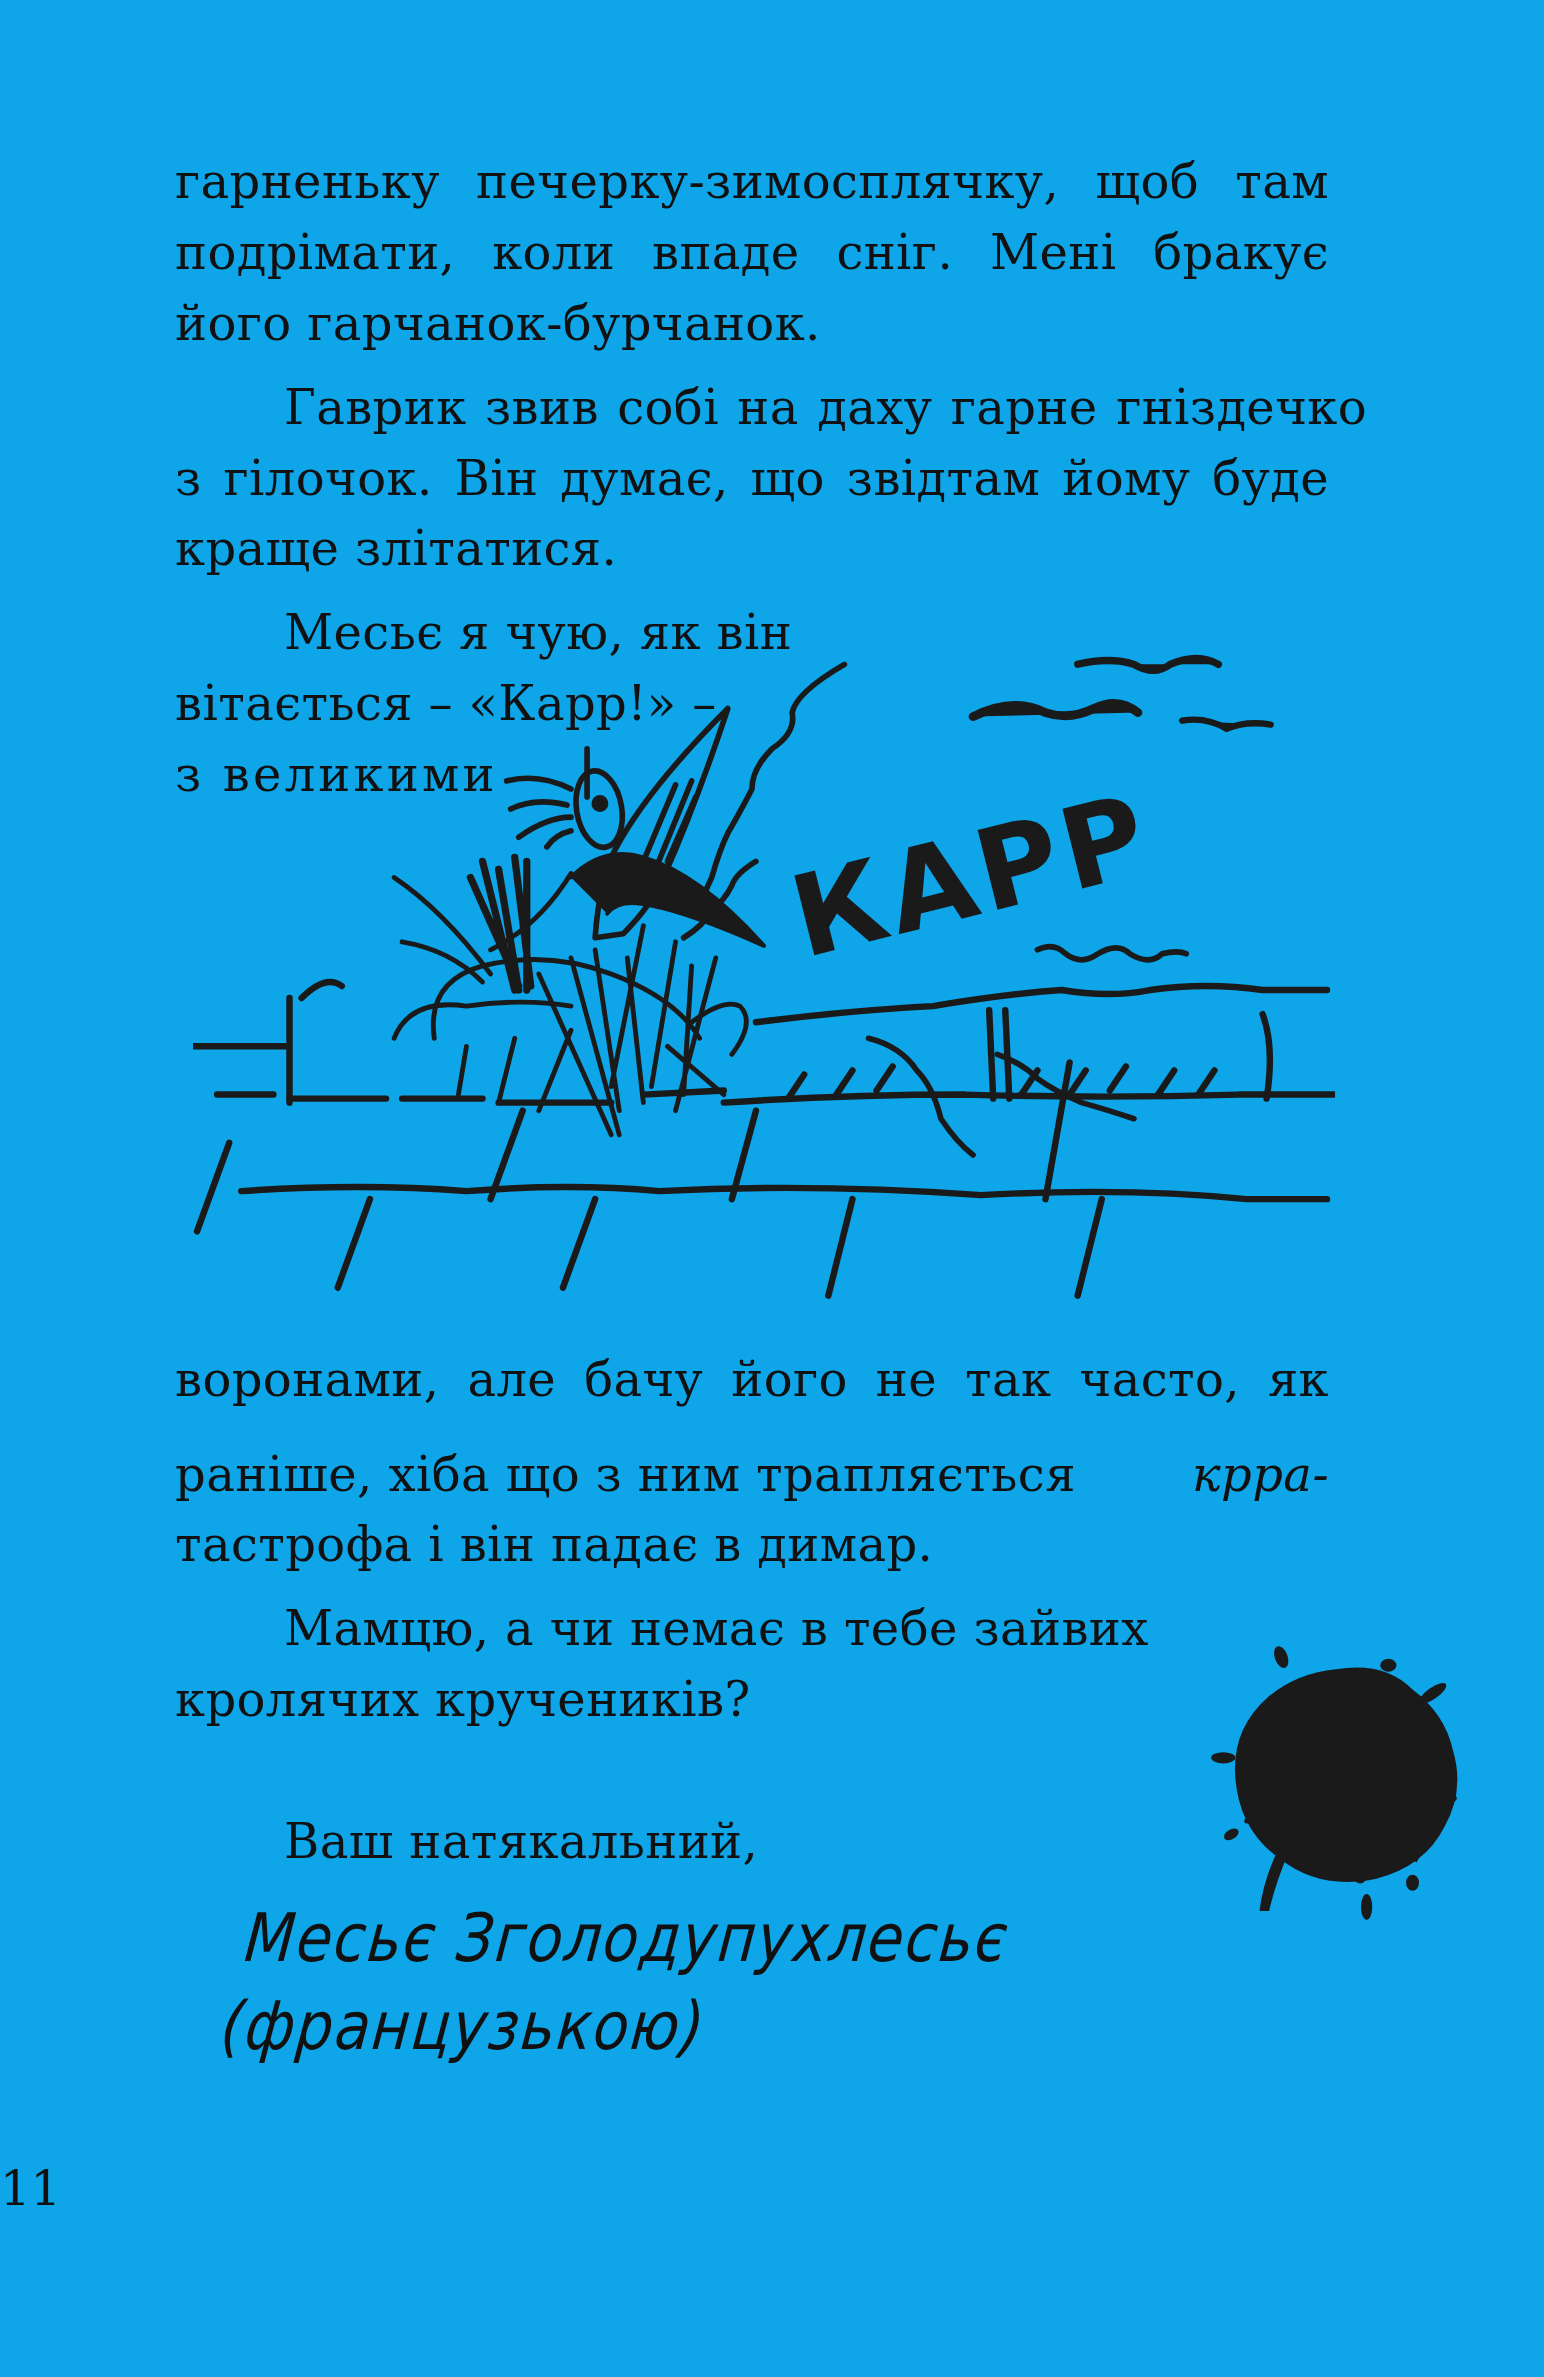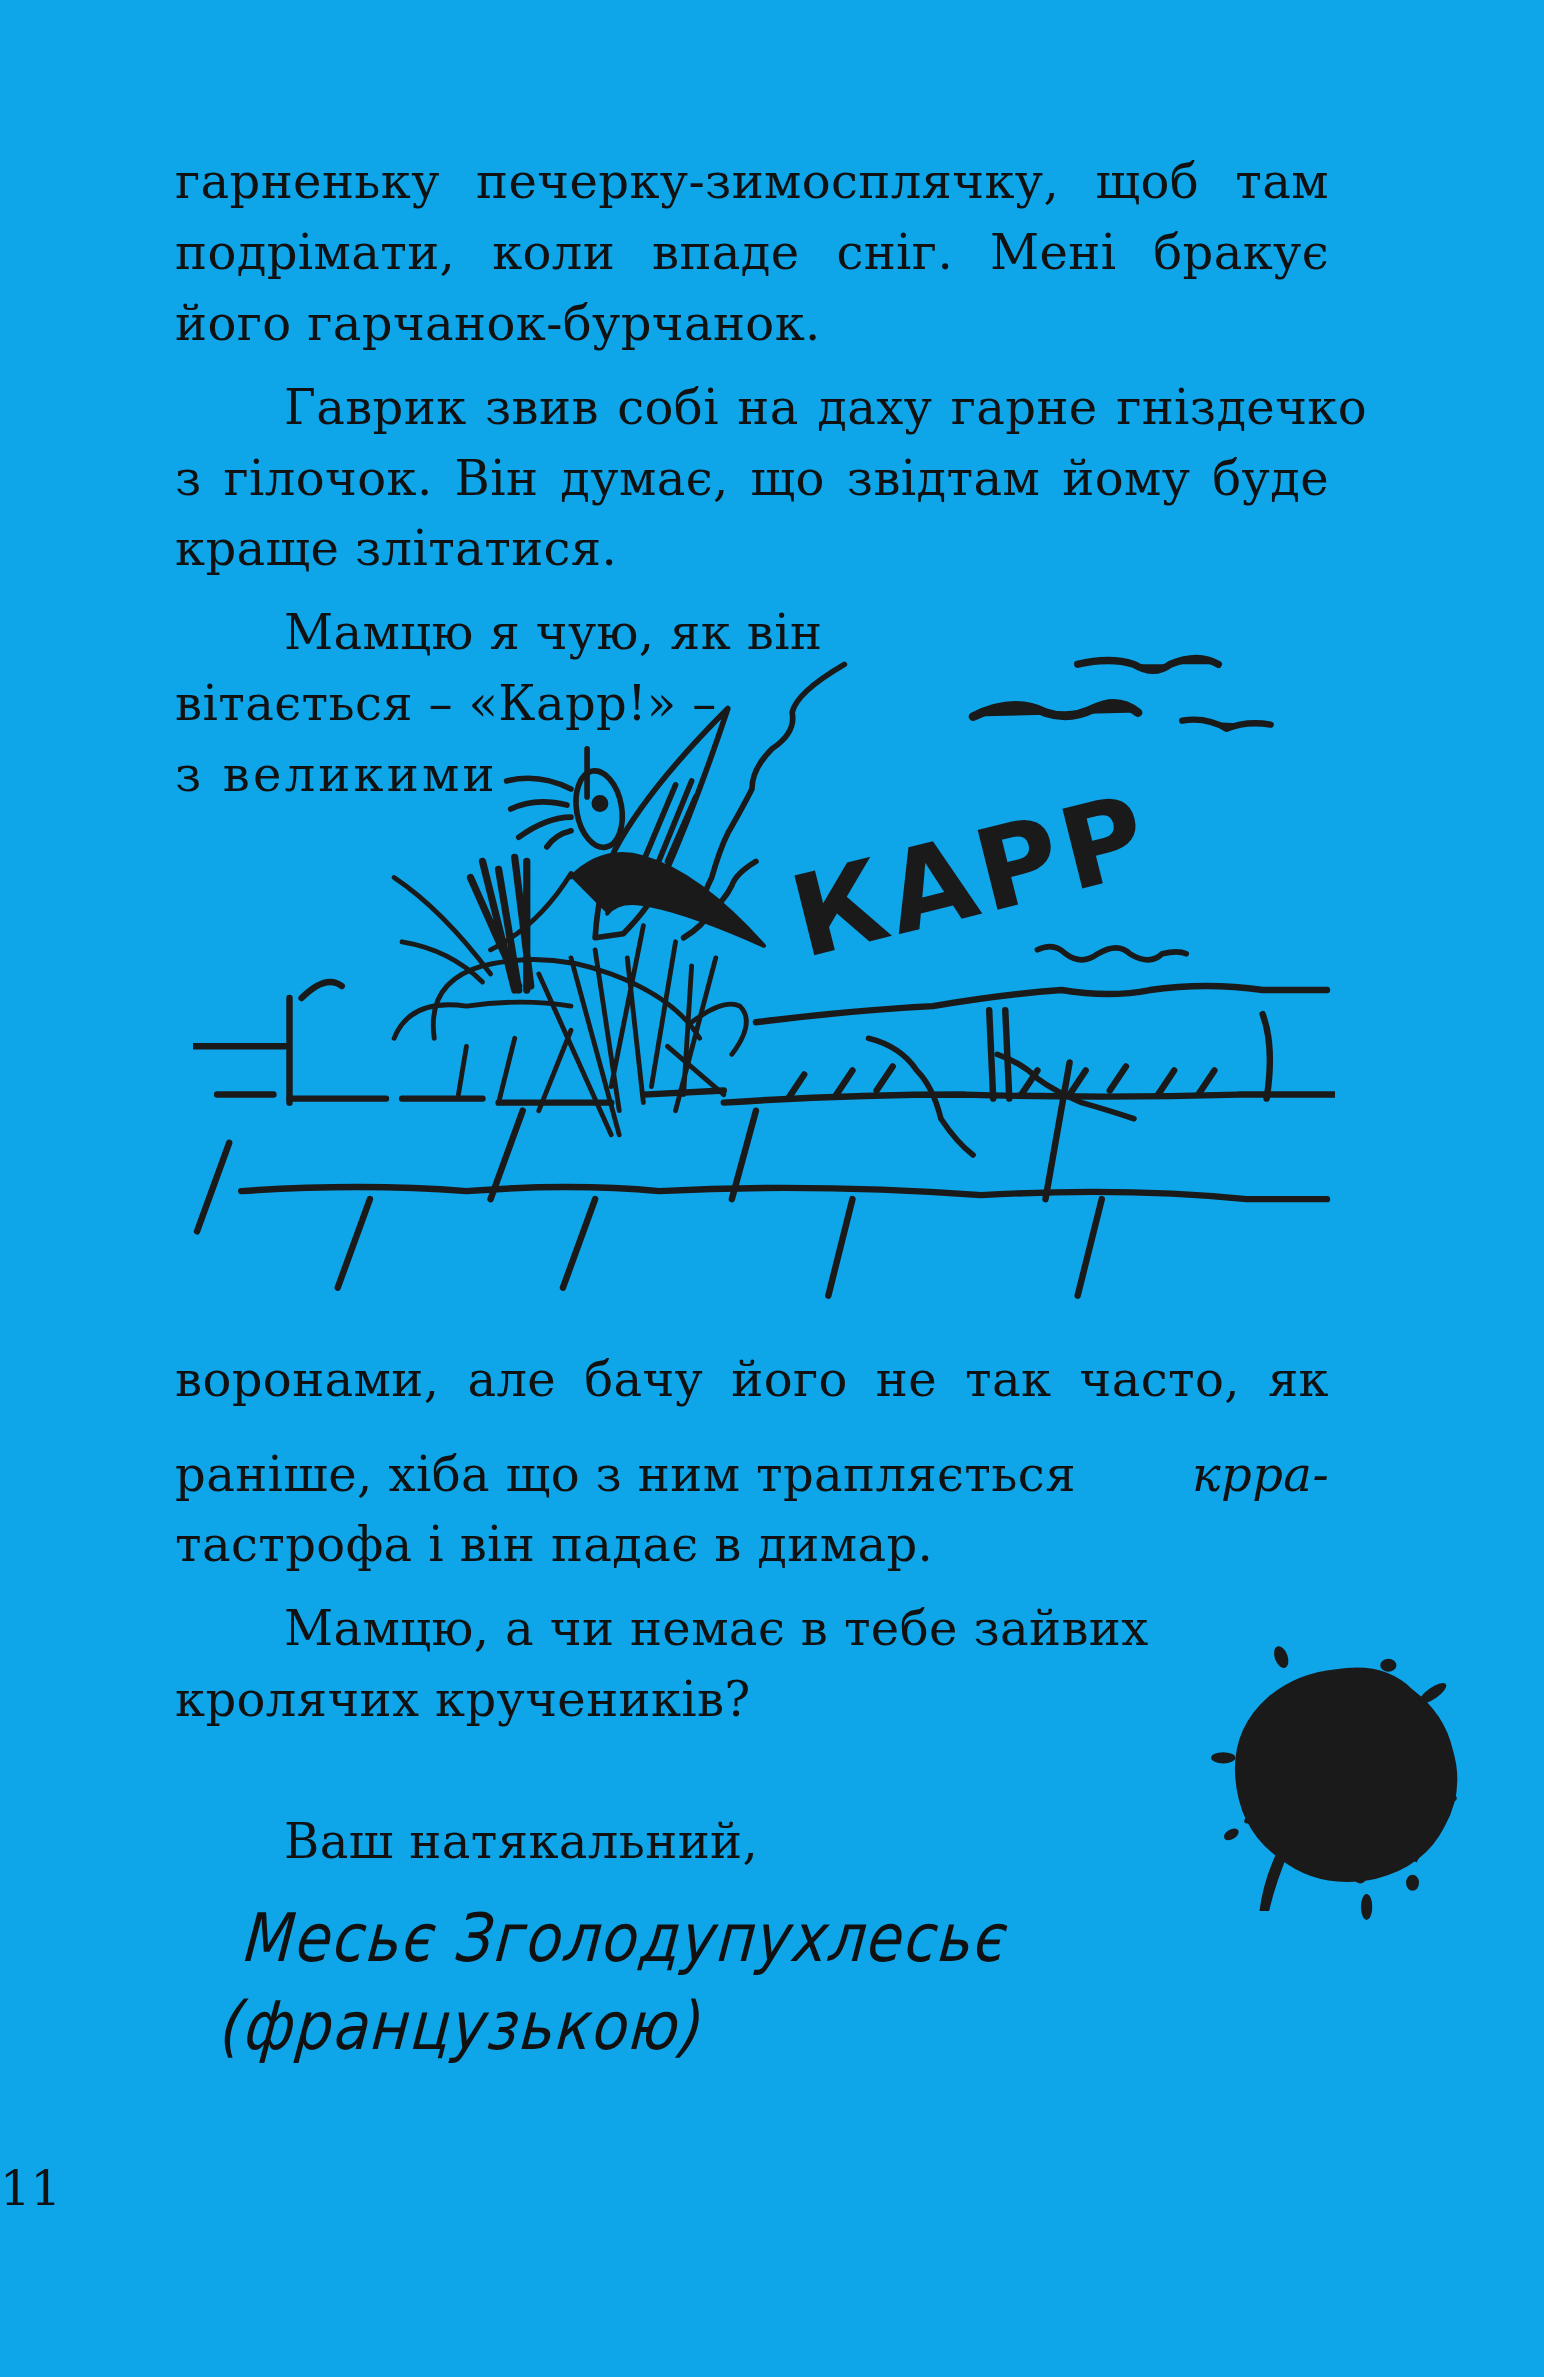--- a/index.html
+++ b/index.html
@@ -38,21 +38,21 @@
 <div class="page">
 
   <div class="line justify" style="top:146px">гарненьку печерку-зимосплячку, щоб там</div>
   <div class="line justify" style="top:217px">подрімати, коли впаде сніг. Мені бракує</div>
   <div class="line" style="top:288px">його гарчанок-бурчанок.</div>
 
   <div class="line justify indent" style="top:372px; width:1083px">Гаврик звив собі на даху гарне гніздечко</div>
   <div class="line justify" style="top:443px">з гілочок. Він думає, що звідтам йому буде</div>
   <div class="line" style="top:513px">краще злітатися.</div>
 
-  <div class="line indent" style="top:597px">Мамцю я чую, як він</div>
+  <div class="line indent" style="top:597px">Месьє я чую, як він</div>
   <div class="line" style="top:668px">вітається – «Карр!» –</div>
   <div class="line" style="top:739px; letter-spacing:3.2px">з великими</div>
 
   <svg class="illustration" width="1142" height="724" viewBox="0 0 1420 900" fill="none" stroke="#1a1a1a" stroke-width="7" stroke-linecap="round" stroke-linejoin="round">
 
     <g fill="#1a1a1a">
       <path d="M1100 55 q40 -10 70 0 q25 15 45 0 q35 -15 60 0" stroke-width="9"></path>
       <path d="M970 120 q50 -25 90 -5 q30 10 60 -5 q30 -15 55 5" stroke-width="11"></path>
       <path d="M1230 125 q30 -5 55 10 q25 -10 55 -5" stroke-width="8"></path>
     </g>

